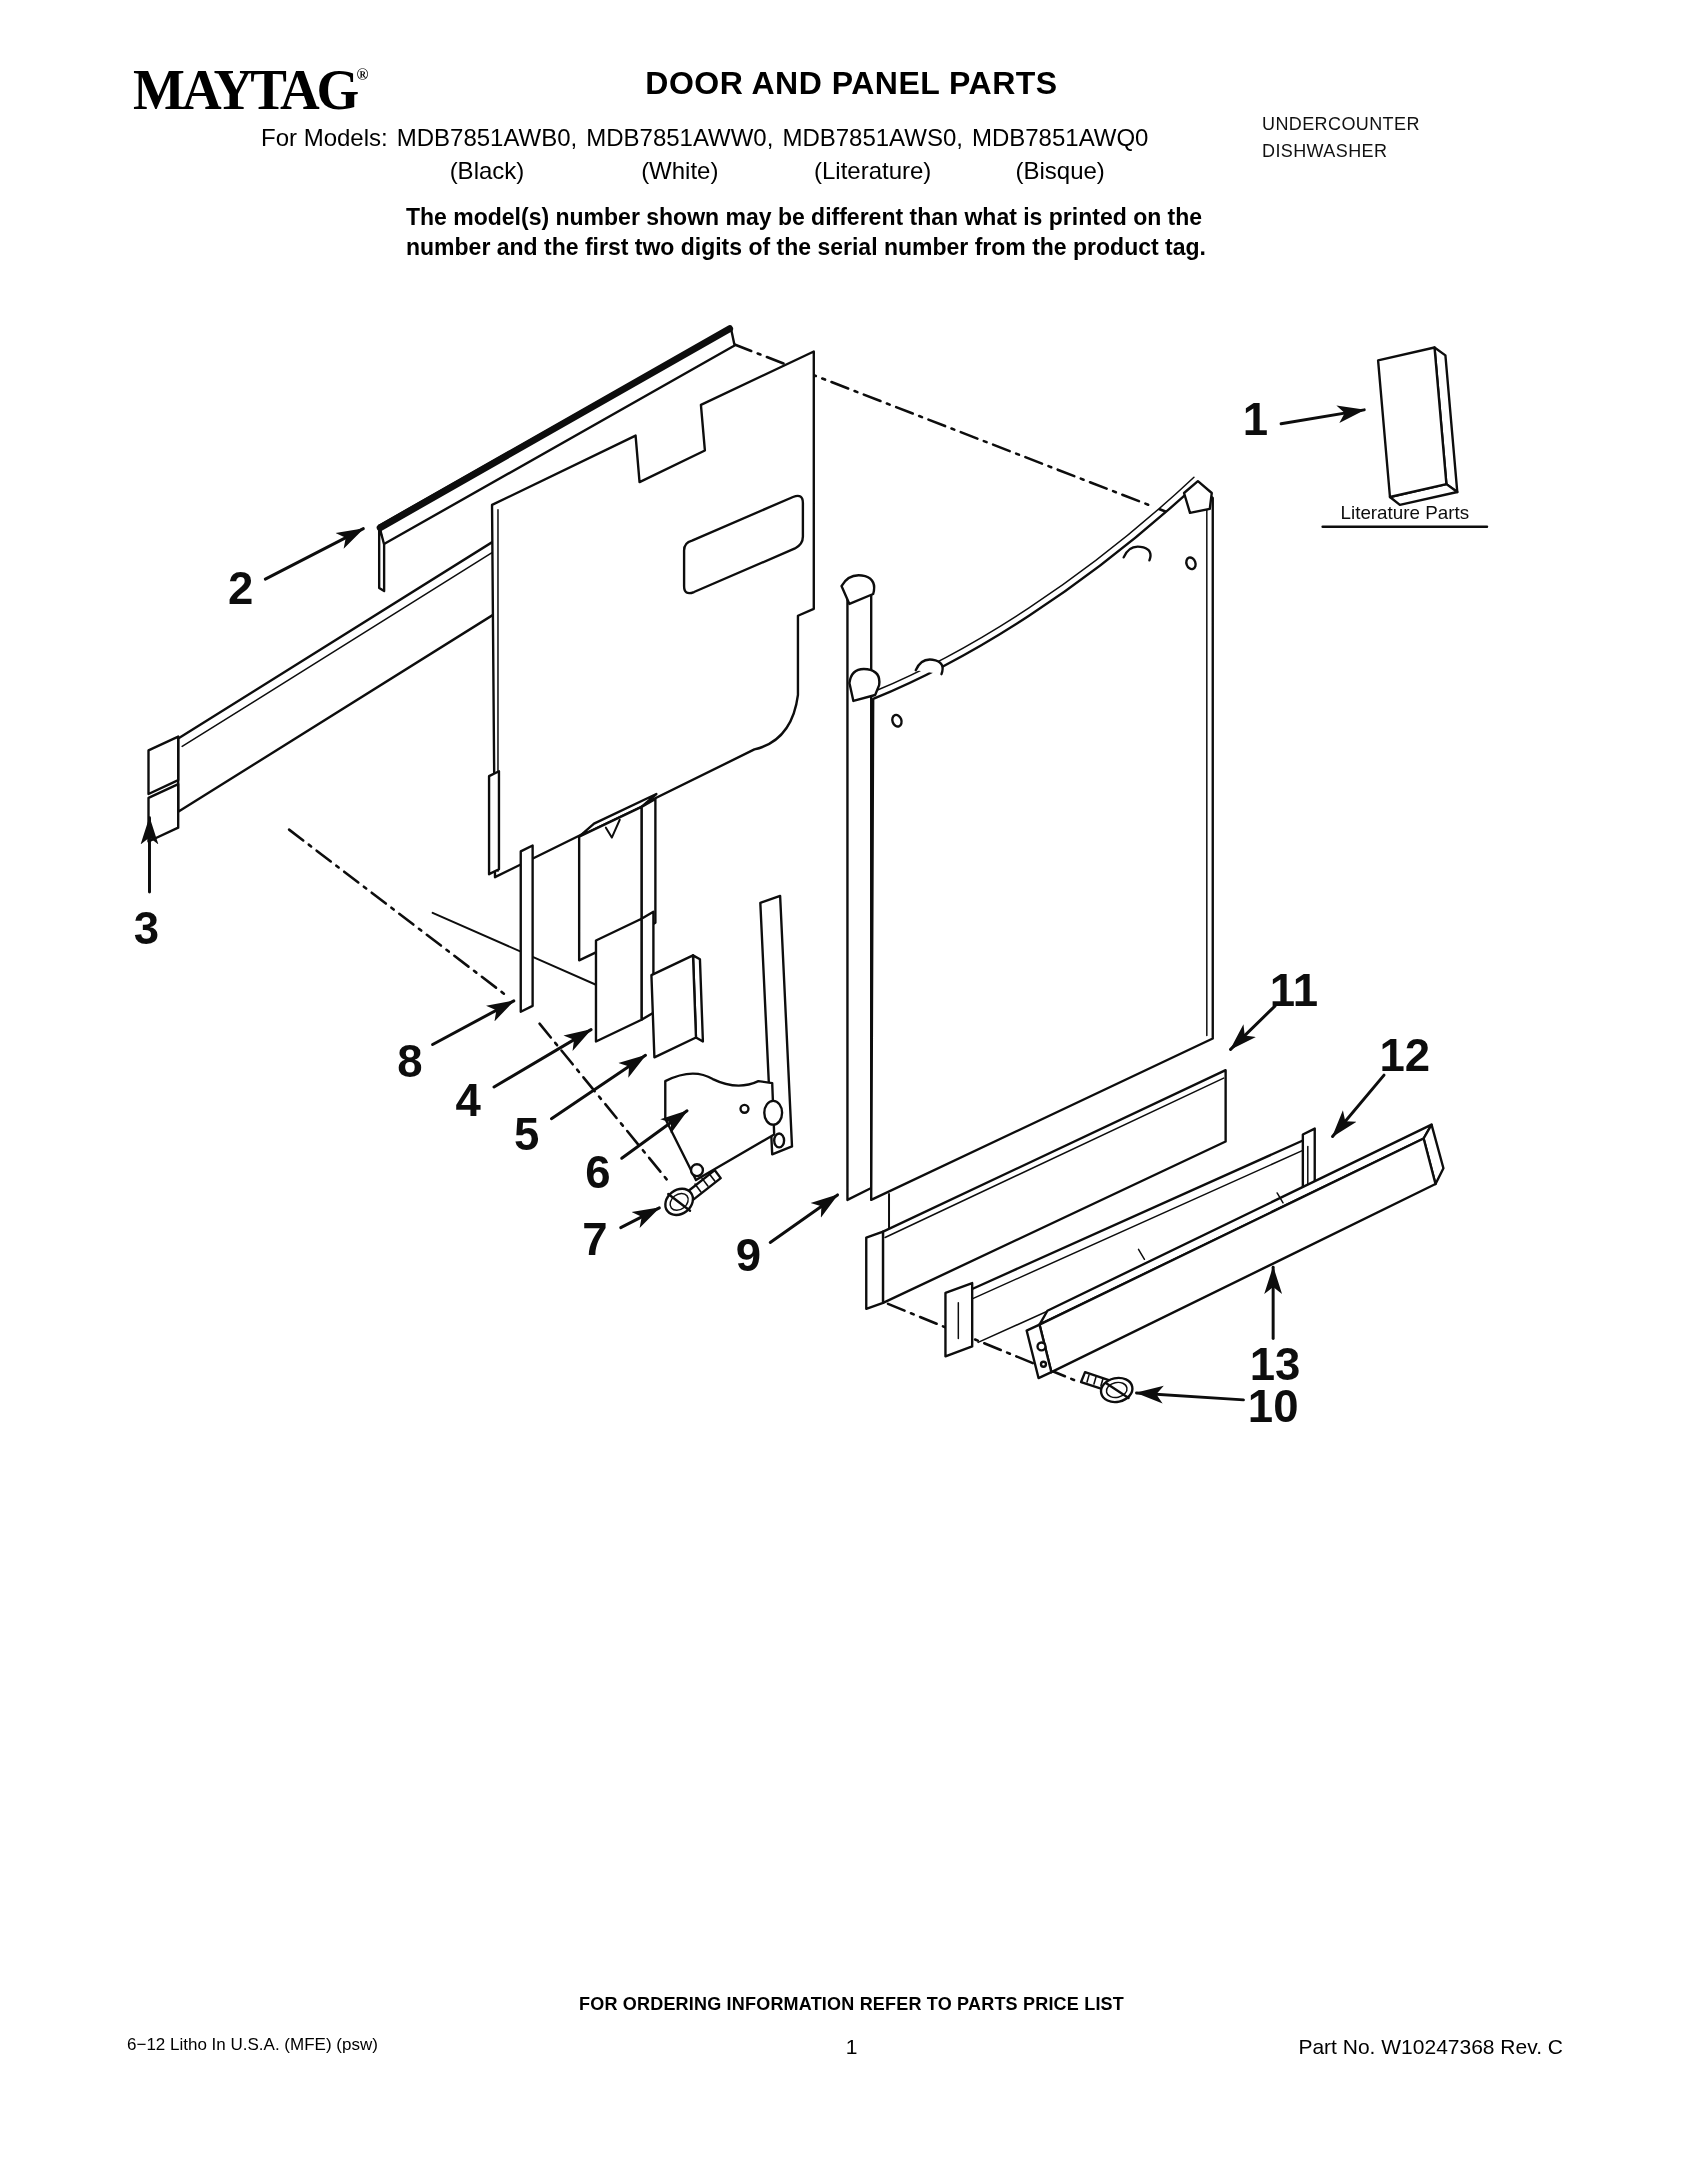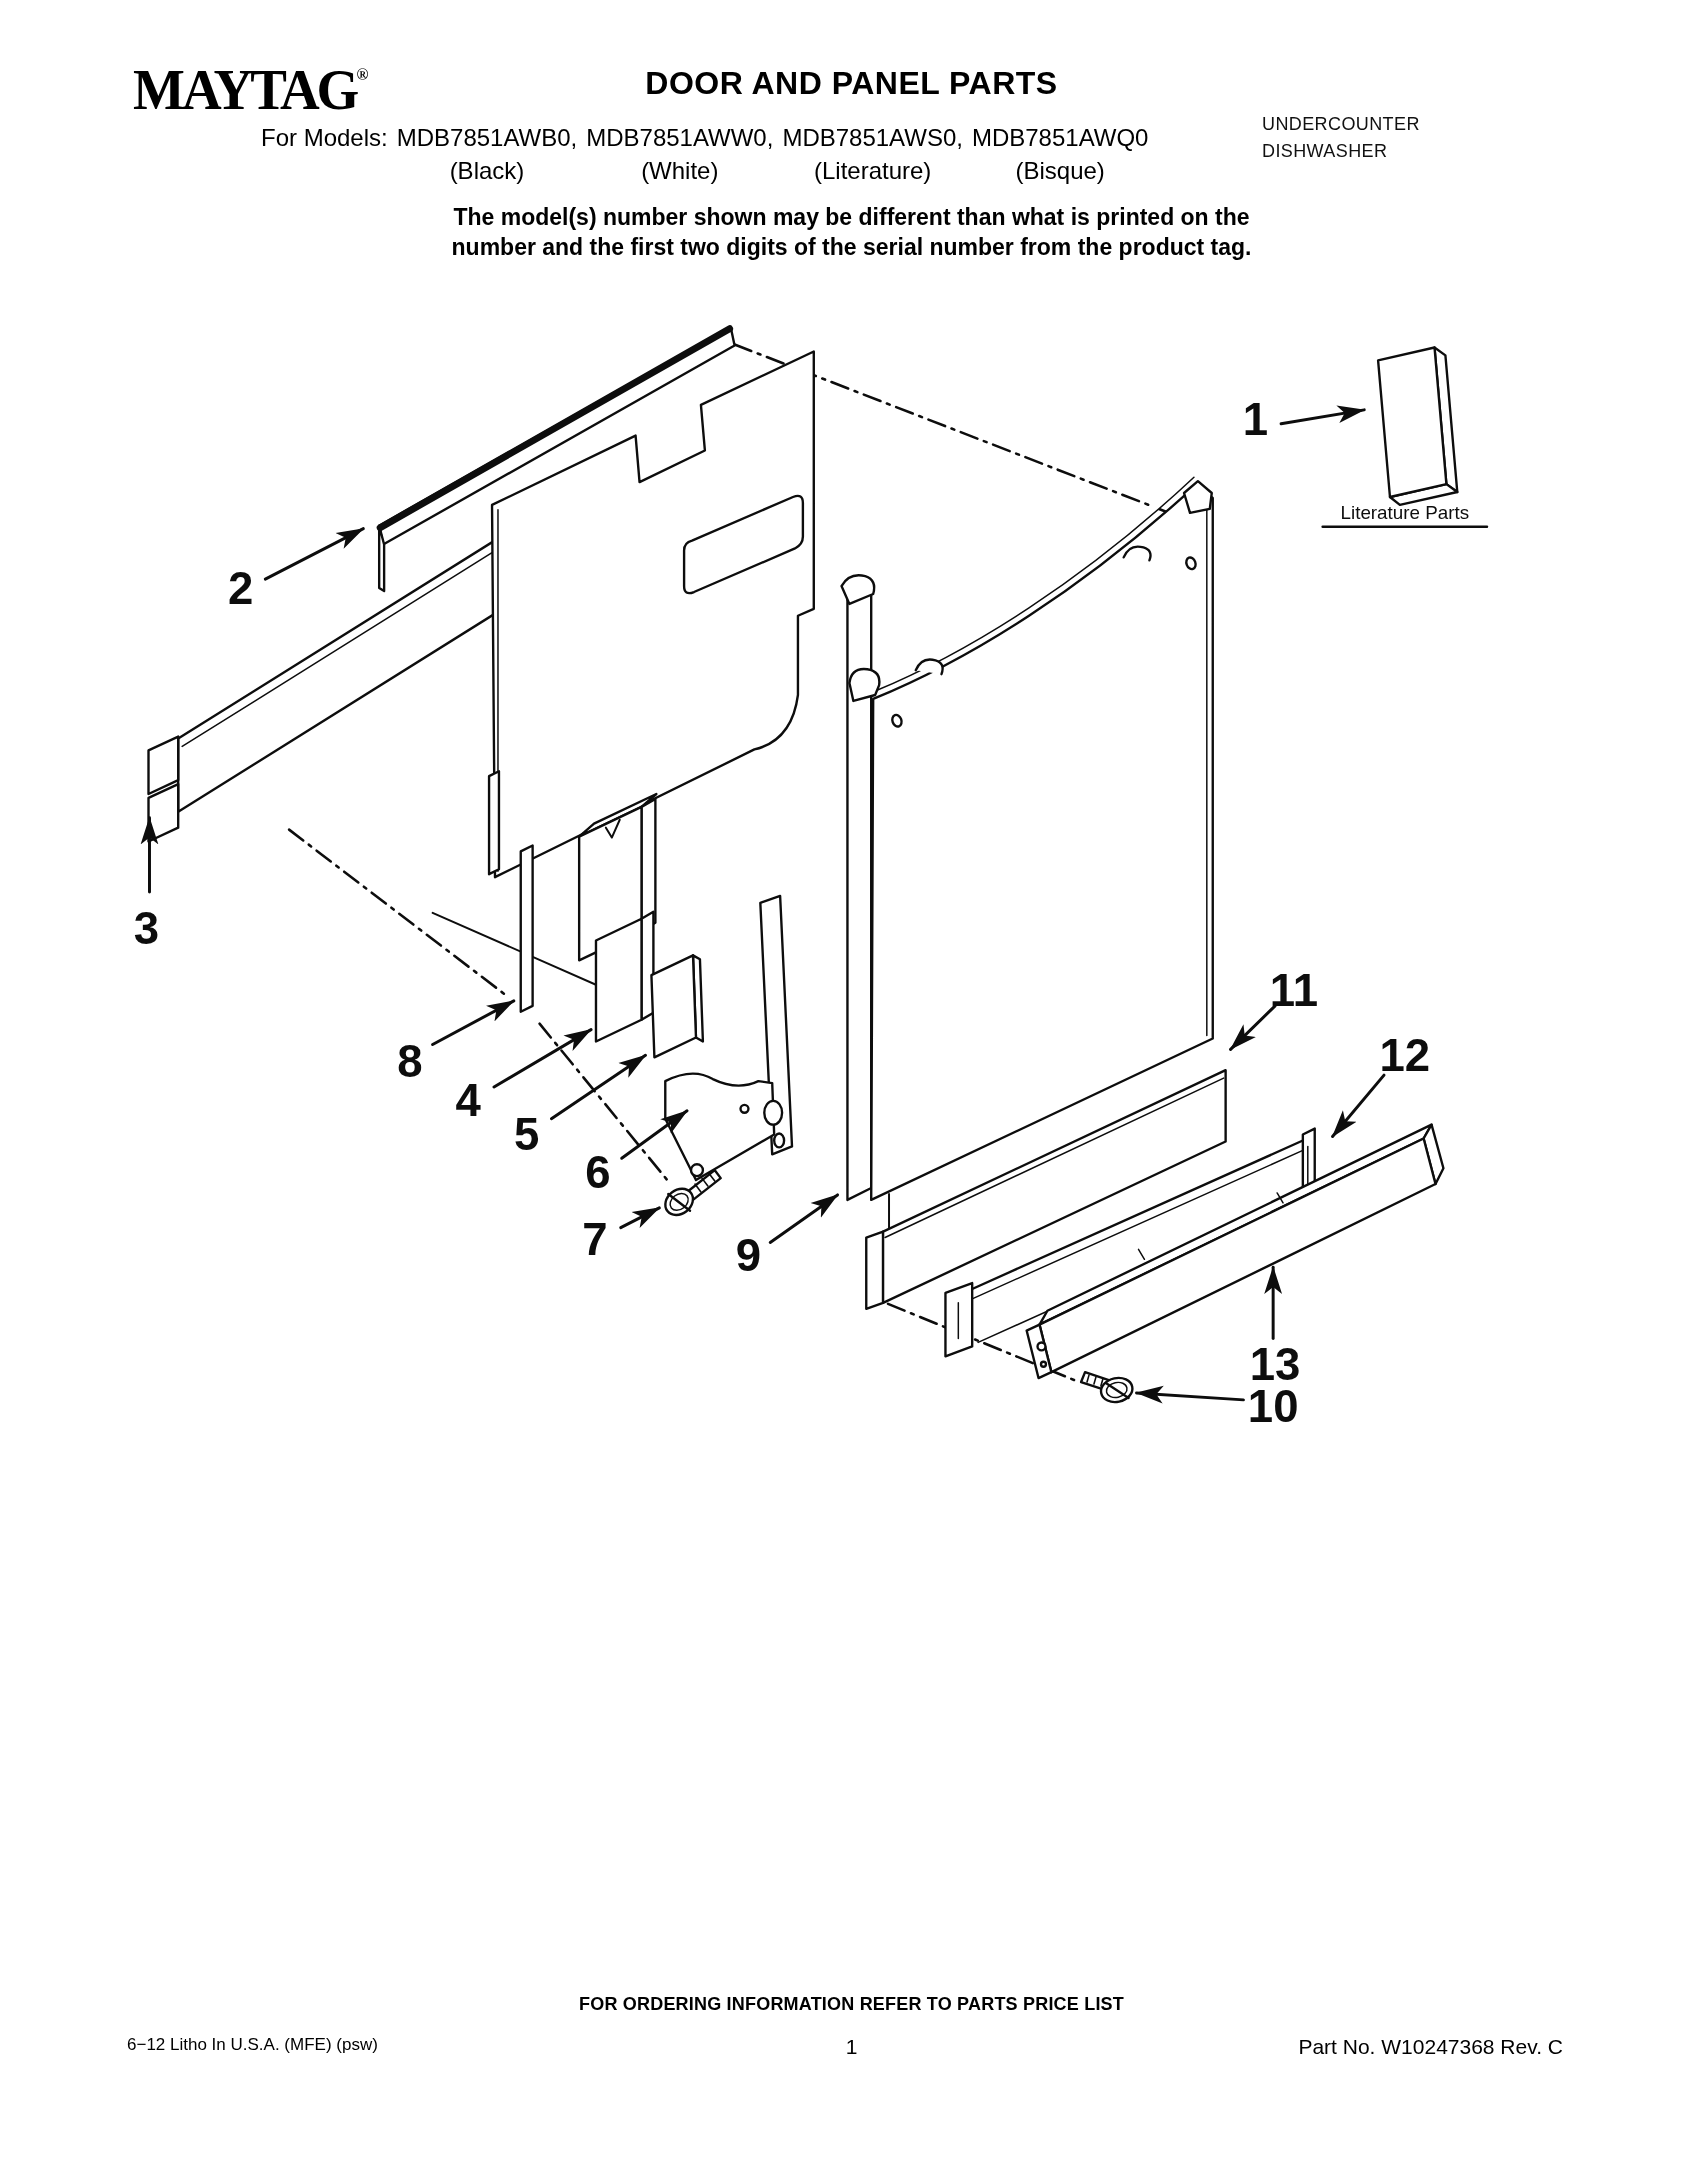--- a/index.html
+++ b/index.html
@@ -9,21 +9,21 @@
          font-weight:bold;font-size:55px;letter-spacing:-3px;transform:scaleY(1.04);transform-origin:left top;white-space:nowrap;}
   .brand .reg{font-size:16px;vertical-align:28px;letter-spacing:0;}
   .title{position:absolute;left:396px;top:65px;width:911px;text-align:center;
          font-size:32px;font-weight:bold;letter-spacing:0.5px;white-space:nowrap;}
   .apptype{position:absolute;left:1262px;top:79px;width:238px;
            font-size:18px;line-height:27px;letter-spacing:0.4px;color:#111;margin-top:32px;}
   .models{position:absolute;left:261px;top:121px;font-weight:normal;font-size:24px;}
   .models table{border-collapse:collapse;}
   .models td{padding:0 9px 0 0;text-align:center;font-size:24px;line-height:33px;white-space:nowrap;}
   .models td.lbl{text-align:left;}
-  .note{position:absolute;left:406px;top:202px;width:891px;text-align:center;
+  .note{position:absolute;left:406px;top:202px;width:891px;
         font-weight:bold;font-size:23px;line-height:30px;}
   svg.diagram{position:absolute;left:0;top:0;}
   .ordering{position:absolute;left:396px;top:1994px;width:911px;text-align:center;
             font-weight:bold;font-size:18px;letter-spacing:0.2px;}
   .foot-left{position:absolute;left:127px;top:2035px;font-size:17px;}
   .foot-page{position:absolute;left:812px;top:2035px;width:79px;text-align:center;font-size:21px;}
   .foot-right{position:absolute;right:119px;top:2035px;font-size:21px;}
 </style>
 </head>
 <body>

